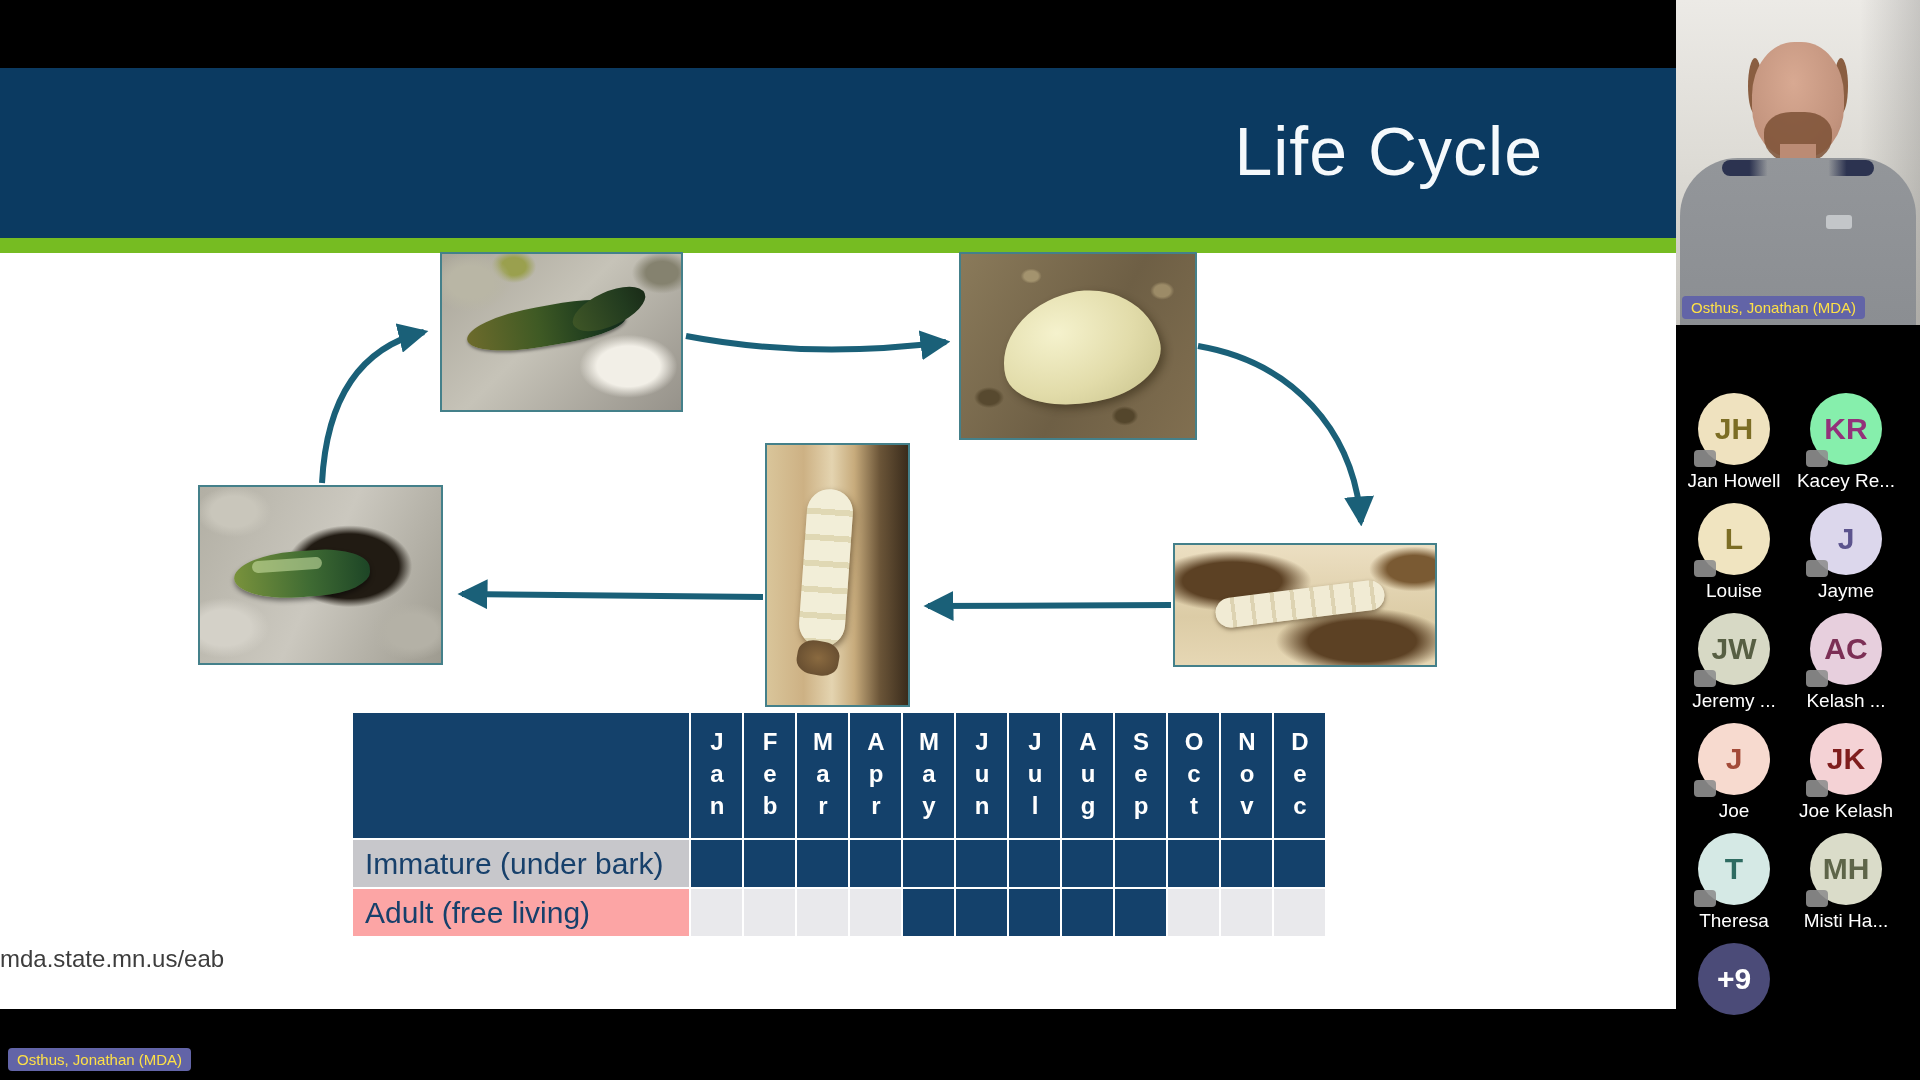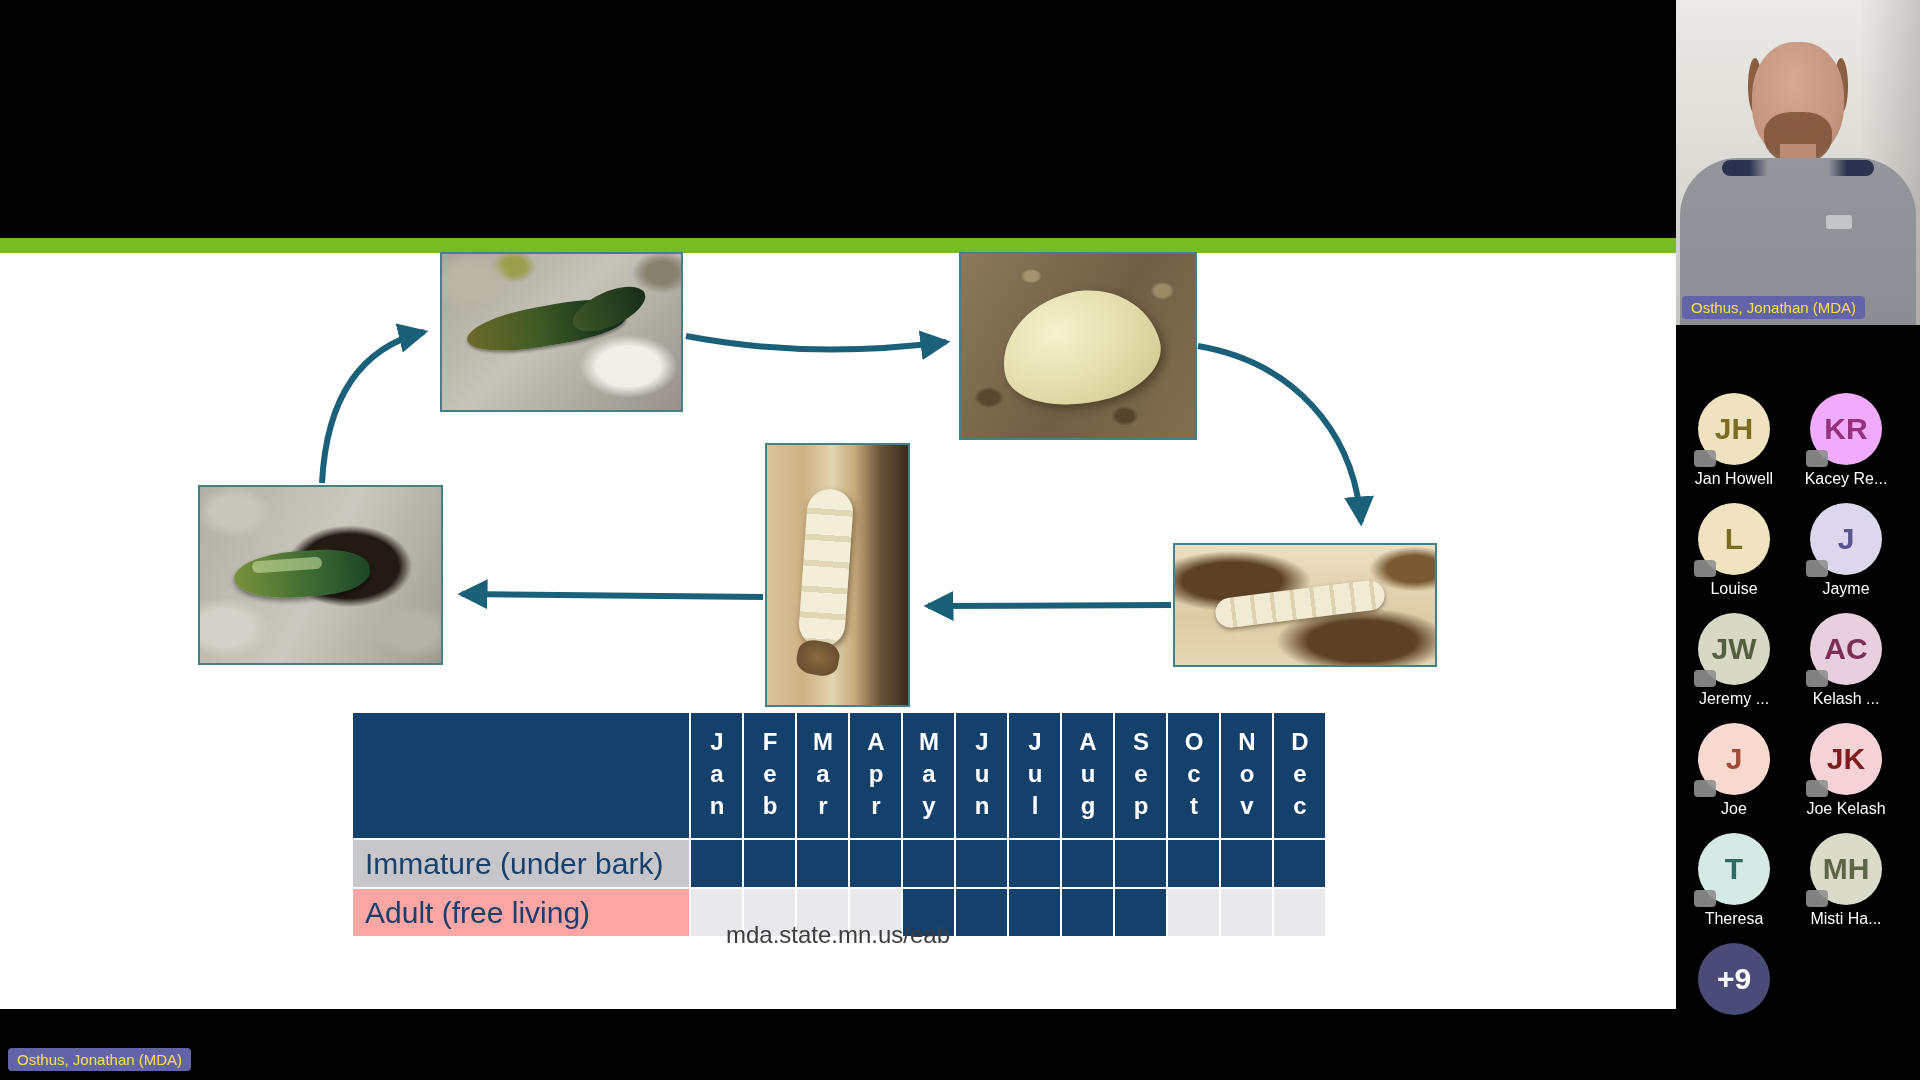--- a/index.html
+++ b/index.html
@@ -80,21 +80,21 @@
   .mh { background:#14416b; display:flex; align-items:center; justify-content:center;
     color:#fff; font-weight:700; font-size:24px;
     writing-mode:vertical-rl; text-orientation:upright; letter-spacing:5px; }
   .mh.corner { writing-mode:horizontal-tb; }
   .rl { display:flex; align-items:center; padding-left:12px; color:#17406b; font-size:30px; }
   .rl.r0 { background:#c7c7cb; }
   .rl.r1 { background:#fca5a5; }
   .cell.filled { background:#14416b; }
   .cell.empty1 { background:#e9e9ec; }
 
-  .slide-url { position:absolute; left:0; top:668px; width:1676px; text-align:center;
+  .slide-url { position:absolute; left:0; top:692px; width:1676px; text-align:left;
     color:#3d3d3d; font-size:24px; }
 
   
   .sidebar { position:absolute; left:1676px; top:0; width:244px; height:1080px; background:#000; }
   .video-tile { position:absolute; left:0; top:0; width:244px; height:325px; overflow:hidden;
     background:linear-gradient(180deg,#eceae6 0%,#dddbd5 50%,#c8c6c0 100%); }
   .video-shade { position:absolute; right:0; top:0; width:60px; height:100%;
     background:linear-gradient(90deg,rgba(0,0,0,0),rgba(90,90,90,.25)); }
   .head { position:absolute; left:76px; top:42px; width:92px; height:116px;
     background:radial-gradient(ellipse at 45% 35%, #d8a992, #c2937d 70%, #b08470);
@@ -116,29 +116,32 @@
   .presenter-tag { left:8px; top:1048px; }
 
   .participants { position:absolute; left:2px; top:393px; width:224px;
     display:grid; grid-template-columns:112px 112px; grid-auto-rows:110px;text-align:right; }
   .ptile { display:flex; flex-direction:column; align-items:center; }
   .avatar-wrap { position:relative; width:72px; height:72px; }
   .avatar { width:72px; height:72px; border-radius:50%; display:flex; align-items:center;
     justify-content:center; font-size:30px; font-weight:600; }
   .mic-chip { position:absolute; left:-4px; bottom:-2px; width:22px; height:17px;
     background:#8f8f8f; border-radius:4px; opacity:.9; }
-  .pname { margin-top:5px; color:#fff; font-size:16px; max-width:110px; overflow:hidden;
+  .pname { margin-top:5px; color:#fff; font-size:19px; max-width:110px; overflow:hidden;
     white-space:nowrap; }
 </style>
 </head>
 <body>
 
 <div class="screen">
 
   <div class="slide">
+    <div class="slide-header">
+      <div class="slide-title">Life Cycle</div>
+    </div>
     <div class="green-bar"></div>
 
     <div class="slide-body">
 
       <div class="photo ph-beetles" title="adult emerald ash borer beetles on bark"></div>
       <div class="photo ph-egg" title="egg on bark"></div>
       <div class="photo ph-pupa" title="pupa in chamber in wood"></div>
       <div class="photo ph-larva" title="larva in gallery under bark"></div>
       <div class="photo ph-exit" title="adult emerging from exit hole in bark"></div>
 
@@ -219,21 +222,21 @@
     <div class="participants" id="participants">
         <div class="ptile">
           <div class="avatar-wrap">
             <div class="avatar" style="background: rgb(239, 226, 191); color: rgb(124, 109, 36);">JH</div>
             <div class="mic-chip"></div>
           </div>
           <div class="pname">Jan Howell</div>
         </div>
         <div class="ptile">
           <div class="avatar-wrap">
-            <div class="avatar" style="background: #f0abfc; color: rgb(147, 49, 122);">KR</div>
+            <div class="avatar" style="background: #86efac; color: rgb(147, 49, 122);">KR</div>
             <div class="mic-chip"></div>
           </div>
           <div class="pname">Kacey Re...</div>
         </div>
         <div class="ptile">
           <div class="avatar-wrap">
             <div class="avatar" style="background: rgb(240, 228, 192); color: rgb(124, 109, 36);">L</div>
             <div class="mic-chip"></div>
           </div>
           <div class="pname">Louise</div>

